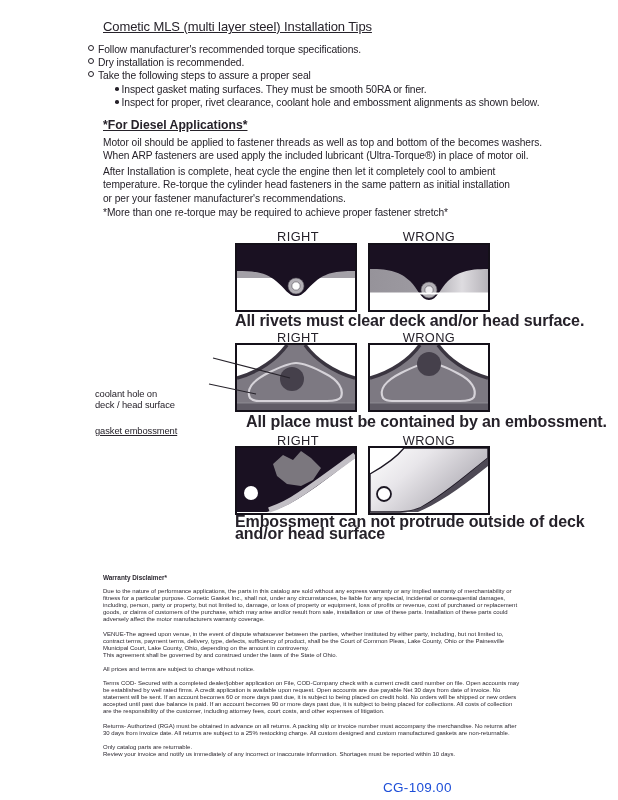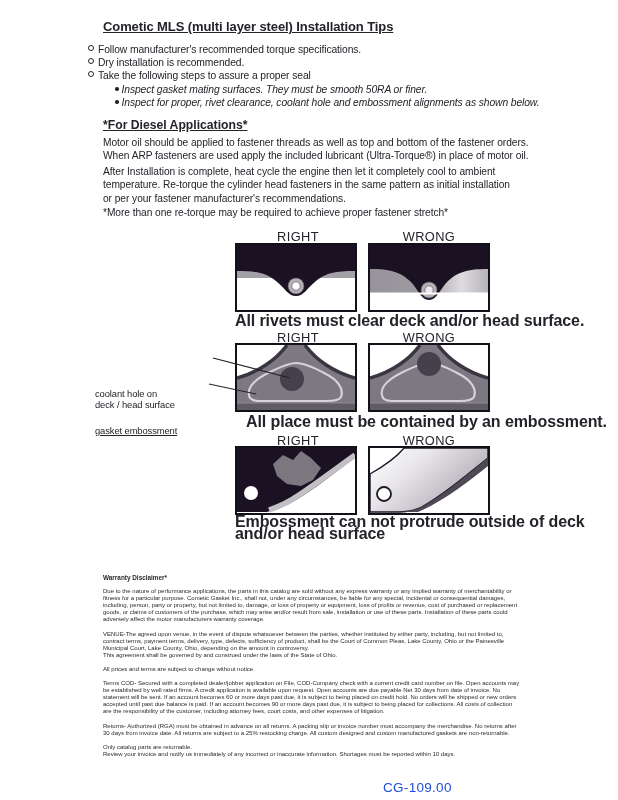--- a/index.html
+++ b/index.html
@@ -4,35 +4,35 @@
 <style>
   html,body{margin:0;padding:0;background:#e8e8e8;}
   .page{
     position:relative;width:618px;height:800px;background:#ffffff;
     font-family:"Liberation Sans",sans-serif;color:#26222a;overflow:hidden;
   }
   .abs{position:absolute;}
   .preline{white-space:pre-line;}
   
   .title{
-    left:103px;top:19px;font-size:13px;font-weight:bold;
+    left:103px;top:19px;font-size:13px;font-weight:normal;
     text-decoration:underline;letter-spacing:-0.1px;
   }
   
   .bullets{left:88px;top:43px;font-size:10.3px;line-height:13.2px;letter-spacing:-0.1px;}
   .b-row{display:flex;align-items:baseline;}
   .o-marker{
     width:4px;height:4px;border:1px solid #26222a;border-radius:50%;
     display:inline-block;margin-right:4px;flex:0 0 auto;position:relative;top:-2px;
   }
   .d-marker{
     width:3.5px;height:3.5px;background:#26222a;border-radius:50%;
     display:inline-block;margin-right:3px;flex:0 0 auto;position:relative;top:-2px;
   }
-  .sub{margin-left:27px;font-style:italic;}
+  .sub{margin-left:27px;}
   
   .diesel-h{left:103px;top:118px;font-size:12.2px;font-weight:bold;text-decoration:underline;}
   .body-p{left:103px;font-size:10.2px;line-height:13.4px;letter-spacing:-0.05px;}
   
   .rw-label{width:122px;text-align:center;font-size:12.8px;letter-spacing:0.4px;}
   .cap{font-size:16px;font-weight:bold;letter-spacing:-0.1px;line-height:12.4px;}
   .dbox{
     width:118px;height:65px;border:2px solid #141019;background:#fff;
     overflow:hidden;
   }
@@ -70,21 +70,21 @@
       <span class="d-marker"></span>
       <span>Inspect gasket mating surfaces.  They must be smooth 50RA or finer.</span>
     </div>
     <div class="b-row sub">
       <span class="d-marker"></span>
       <span>Inspect for proper, rivet clearance, coolant hole and embossment alignments as shown below.</span>
     </div>
   </div>
 
   <div class="abs diesel-h">*For Diesel Applications*</div>
-  <div class="abs body-p preline" style="top:136px;">Motor oil should be applied to fastener threads as well as top and bottom of the fastener orders.
+  <div class="abs body-p preline" style="top:136px;">Motor oil should be applied to fastener threads as well as top and bottom of the becomes washers.
 When ARP fasteners are used apply the included lubricant (Ultra-Torque®) in place of motor oil.</div>
   <div class="abs body-p preline" style="top:165px;">After Installation is complete, heat cycle the engine then let it completely cool to ambient
 temperature. Re-torque the cylinder head fasteners in the same pattern as initial installation
 or per your fastener manufacturer's recommendations.</div>
   <div class="abs body-p" style="top:206px;">*More than one re-torque may be required to achieve proper fastener stretch*</div>
 
   <div class="abs rw-label" style="left:237px;top:229px;">RIGHT</div>
   <div class="abs rw-label" style="left:368px;top:229px;">WRONG</div>
 
   <div class="abs dbox" style="left:235px;top:243px;">

